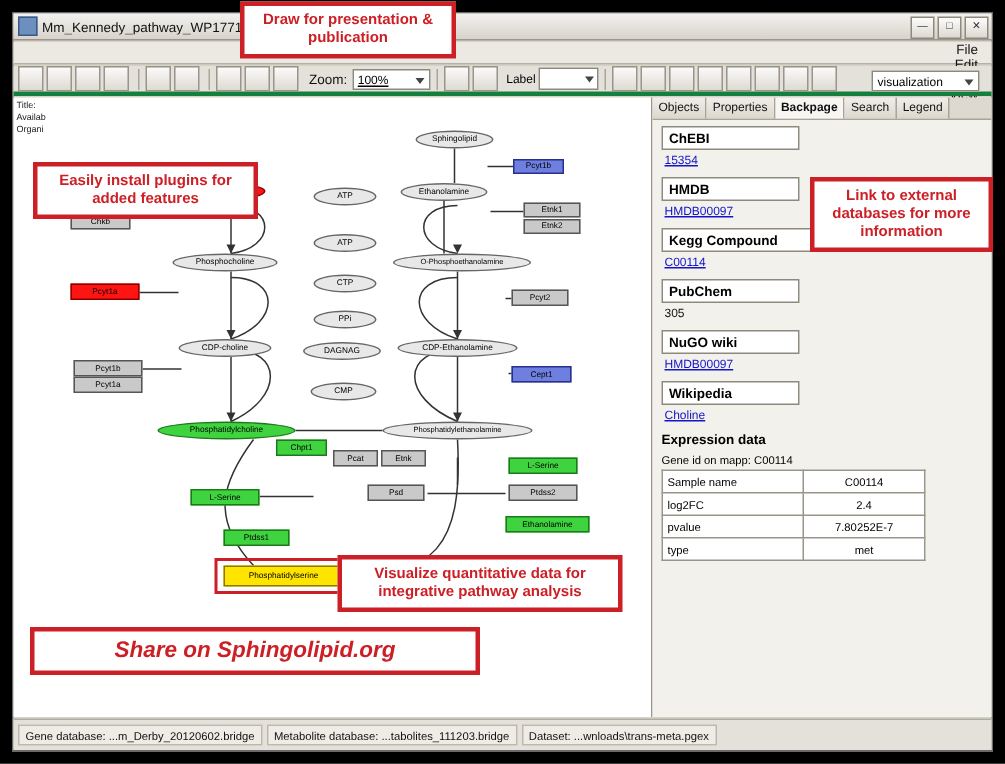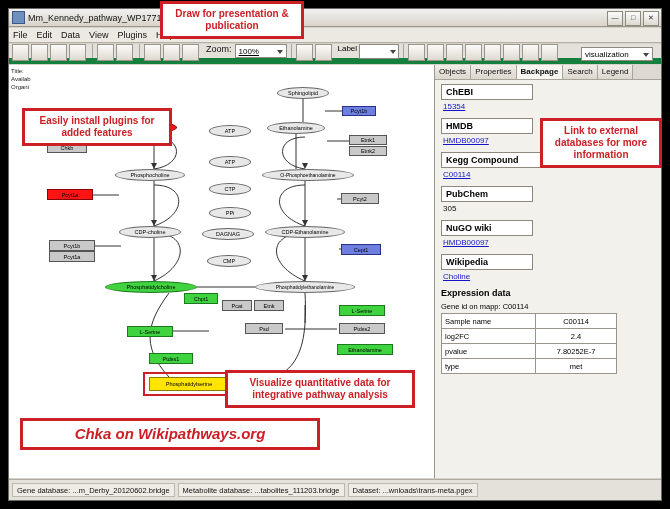--- a/index.html
+++ b/index.html
@@ -65,39 +65,40 @@
   
   .menubar {
     position: absolute;
     left: 0; top: 19px;
     width: 100%;
     height: 15px;
     background: #ece9e2;
     border-bottom: 1px solid #b5b0a6;
     box-sizing: border-box;
     display: flex;
-    align-items: center;
+    align-items: flex-end;
     padding-left: 4px;
+    flex-direction: column;
   }
   .menubar span {
     font-size: 9px;
     color: #111;
     margin-right: 9px;
   }
   
   .toolbar {
     position: absolute;
     left: 0; top: 35px;
     width: 100%;
     height: 20px;
     background: #e4e1da;
-    border-bottom: 6px solid #15803d;
+    border-bottom: 3px solid #15803d;
     box-sizing: border-box;
     display: flex;
-    align-items: flex-start;
+    align-items: center;
     padding-left: 3px;
   }
   .tb-btn {
     width: 15px; height: 15px;
     margin-right: 2px;
     border: 1px solid #9a958b;
     background: linear-gradient(#fbfbfa, #dedad1);
     position: relative;
   }
   .tb-sep {
@@ -539,13 +540,13 @@
     <div class="status-cell">Metabolite database: ...tabolites_111203.bridge</div>
     <div class="status-cell">Dataset: ...wnloads\trans-meta.pgex</div>
   </div>
 
 </div>
 
 <div class="callout" id="callout-draw">Draw for presentation &amp; publication</div>
 <div class="callout" id="callout-plugins">Easily install plugins for added features</div>
 <div class="callout" id="callout-links">Link  to external databases  for more information</div>
 <div class="callout" id="callout-visualize">Visualize quantitative data  for integrative pathway analysis</div>
-<div class="callout" id="callout-share">Chka on Wikipathways.org</div>
+<div class="callout" id="callout-share">Share on Sphingolipid.org</div>
 
 </body></html>

